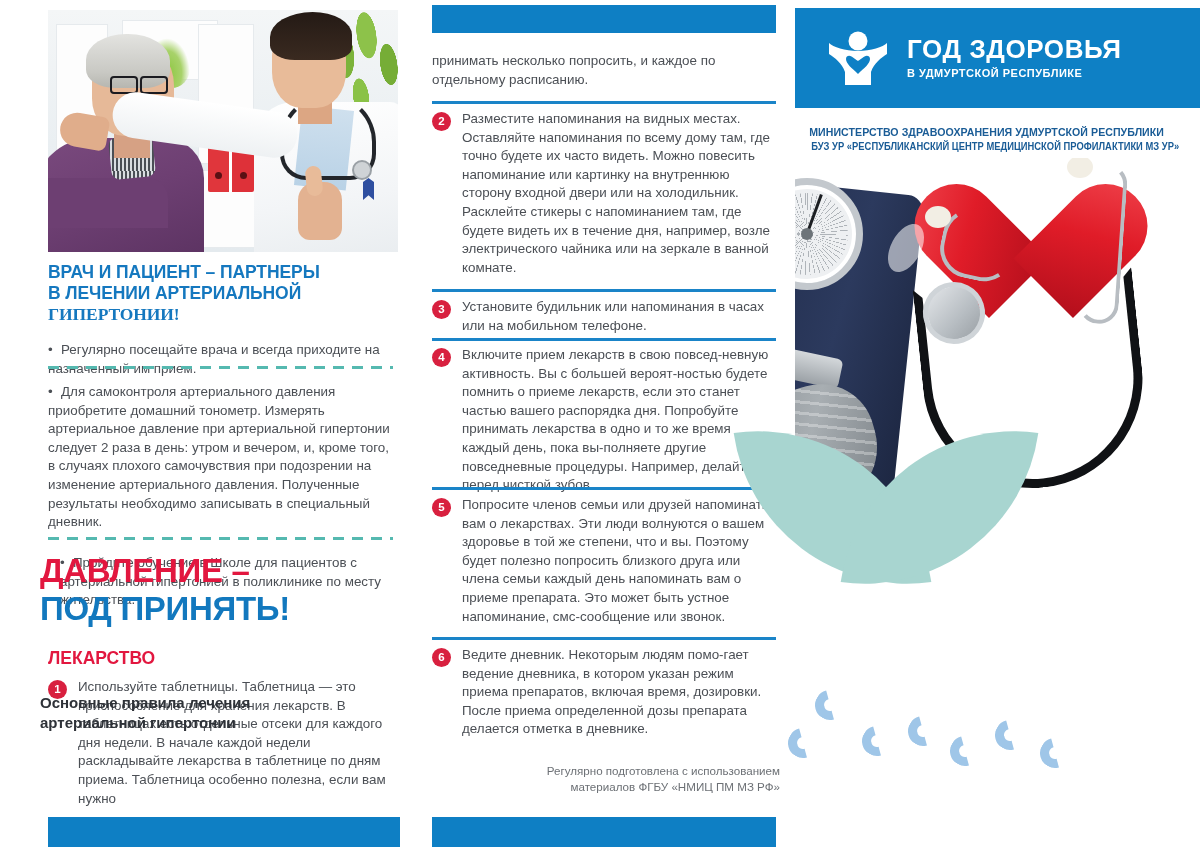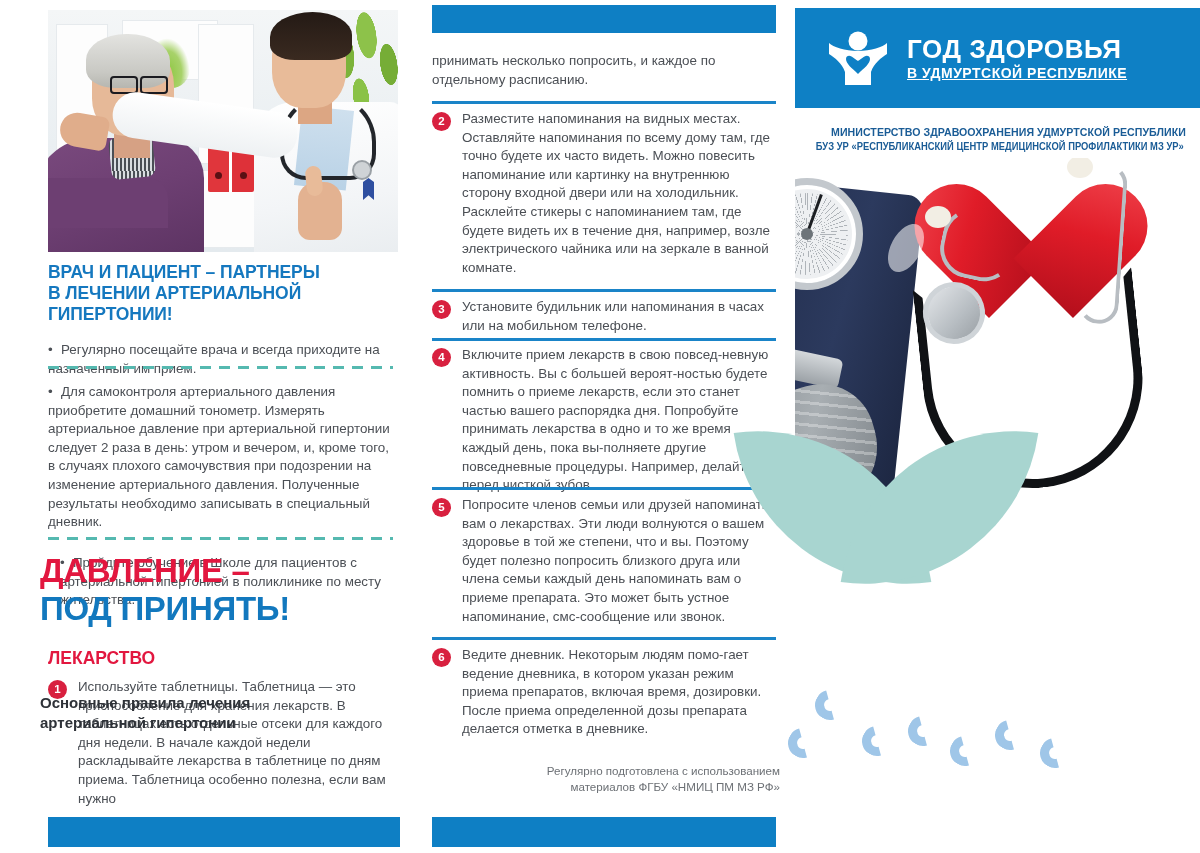--- a/index.html
+++ b/index.html
@@ -243,25 +243,25 @@
     width: 62px; height: 58px;
   }
   .r-brand {
     position: absolute; left: 112px; top: 26px;
     color: #ffffff;
   }
   .r-brand .l1 {
     font-size: 26px; font-weight: bold; letter-spacing: 0.6px; line-height: 30px;
   }
   .r-brand .l2 {
-    font-size: 14px; font-weight: bold; letter-spacing: 0.5px; line-height: 18px; text-decoration: underline;
+    font-size: 11px; font-weight: bold; letter-spacing: 0.5px; line-height: 18px;
   }
   .r-ministry {
     position: absolute; left: 0; top: 118px; width: 405px;
-    text-align: right; color: #1a5c96;
+    text-align: left; color: #1a5c96;
   }
   .r-ministry .m1 {
     font-size: 11.4px; font-weight: bold; letter-spacing: 0.05px;
     transform: scaleX(0.93); transform-origin: center;
   }
   .r-ministry .m2 {
     font-size: 10.2px; font-weight: bold; margin-top: 3px; letter-spacing: 0.02px;
     transform: scaleX(0.92); transform-origin: center;
   }
   
@@ -438,21 +438,21 @@
       <div class="dr-stetho"></div>
       <div class="dr-stetho-head"></div>
       <div class="dr-badge"></div>
       <div class="dr-arm-out"></div>
       <div class="dr-hand-sh"></div>
       <div class="dr-thumb"></div>
     </div>
 
     <div class="hd-blue" style="top:283px;">В ЛЕЧЕНИИ АРТЕРИАЛЬНОЙ</div>
     <div class="hd-blue" style="top:262px;">ВРАЧ И ПАЦИЕНТ – ПАРТНЕРЫ</div>
-    <div class="hd-blue" style="top:304px;">ГИПЕРТОНИИ!</div>
+    <div class="hd-blue" style="top:304px;font-family:Liberation Serif, serif;">ГИПЕРТОНИИ!</div>
 
     <div class="bullet-blk body-text" style="top:341px;">
       <span class="dot">•</span><span>Регулярно посещайте врача и всегда приходите на назначенный им прием.</span>
     </div>
 
     <div class="sep-dash" style="top:366px;"></div>
 
     <div class="bullet-blk body-text" style="top:383px;">
       <span class="dot">•</span><span>Для самоконтроля артериального давления приобретите домашний тонометр. Измерять артериальное давление при артериальной гипертонии следует 2 раза в день: утром и вечером, и, кроме того, в случаях плохого самочувствия при подозрении на изменение артериального давления. Полученные результаты необходимо записывать в специальный дневник.</span>
     </div>

